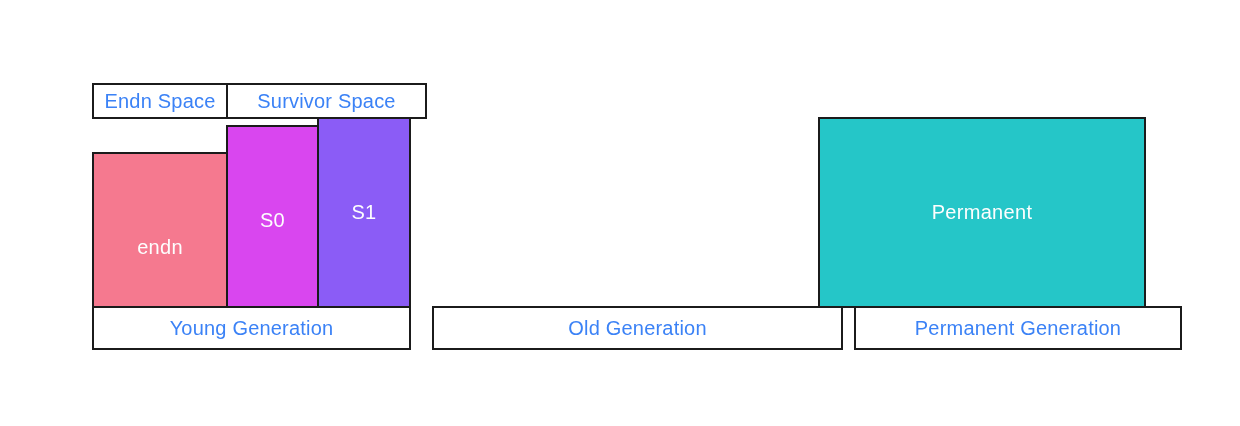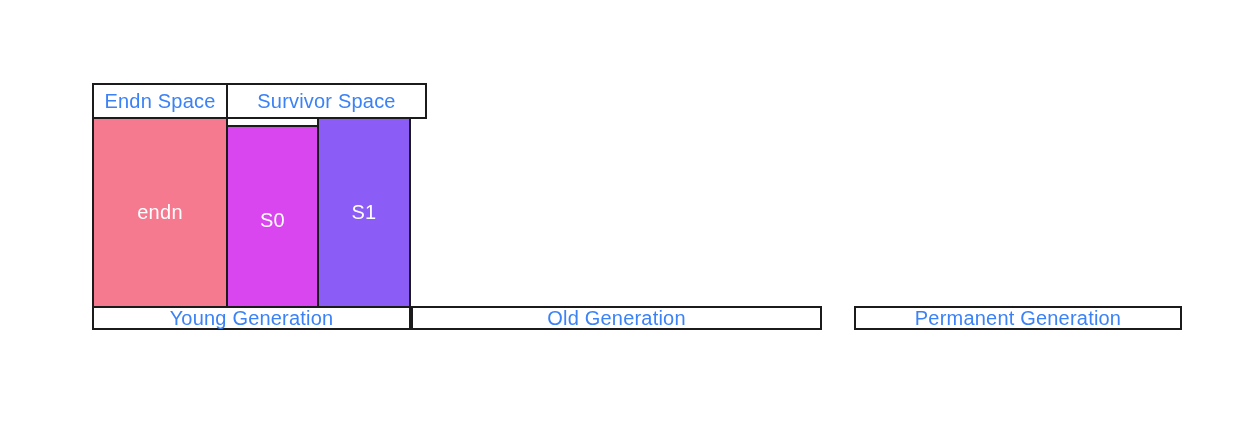--- a/index.html
+++ b/index.html
@@ -41,45 +41,48 @@
 
   
   .region        { top: 117px; height: 191px; }
   .region-endn      { left: 92px;  width: 136px; }
   .region-s0        { left: 226px; width: 93px;  }
   .region-s1        { left: 317px; width: 94px;  }
   .region-tenured   { left: 409px; width: 411px; }
   .region-permanent { left: 818px; width: 328px; }
 
   
-  .gen           { top: 306px; height: 24px; }
+  .gen           { top: 306px; height: 44px; }
   .gen-young     { left: 92px;  width: 319px; }
-  .gen-old       { left: 411px; width: 411px; }
+  .gen-old       { left: 432px; width: 411px; }
   .gen-permanent { left: 818px; width: 328px; margin-left: 36px; }
 </style>
 </head>
 <body>
 
 <div class="canvas">
 
   <div class="cell label-dark hdr-endn">
     <span>Endn Space</span>
   </div>
   <div class="cell label-dark hdr-survivor">
     <span>Survivor Space</span>
   </div>
 
-  <div class="cell label-light region region-endn" style="background-color: rgb(245, 121, 143);">
+  <div class="cell label-light region region-endn" style="background-color: rgb(245, 121, 143); margin-top: 35px;">
     <span>endn</span>
   </div>
   <div class="cell label-light region region-s0" style="background-color: #d946ef; margin-top: 8px;">
     <span>S0</span>
   </div>
   <div class="cell label-light region region-s1" style="background-color: #8b5cf6;">
     <span>S1</span>
+  </div>
+  <div class="cell label-light region region-permanent" style="background-color: rgb(37, 198, 200);">
+    <span>Permanent</span>
   </div>
 
   <div class="cell label-dark gen gen-young">
     <span>Young Generation</span>
   </div>
   <div class="cell label-dark gen gen-old">
     <span>Old Generation</span>
   </div>
   <div class="cell label-dark gen gen-permanent">
     <span>Permanent Generation</span>

